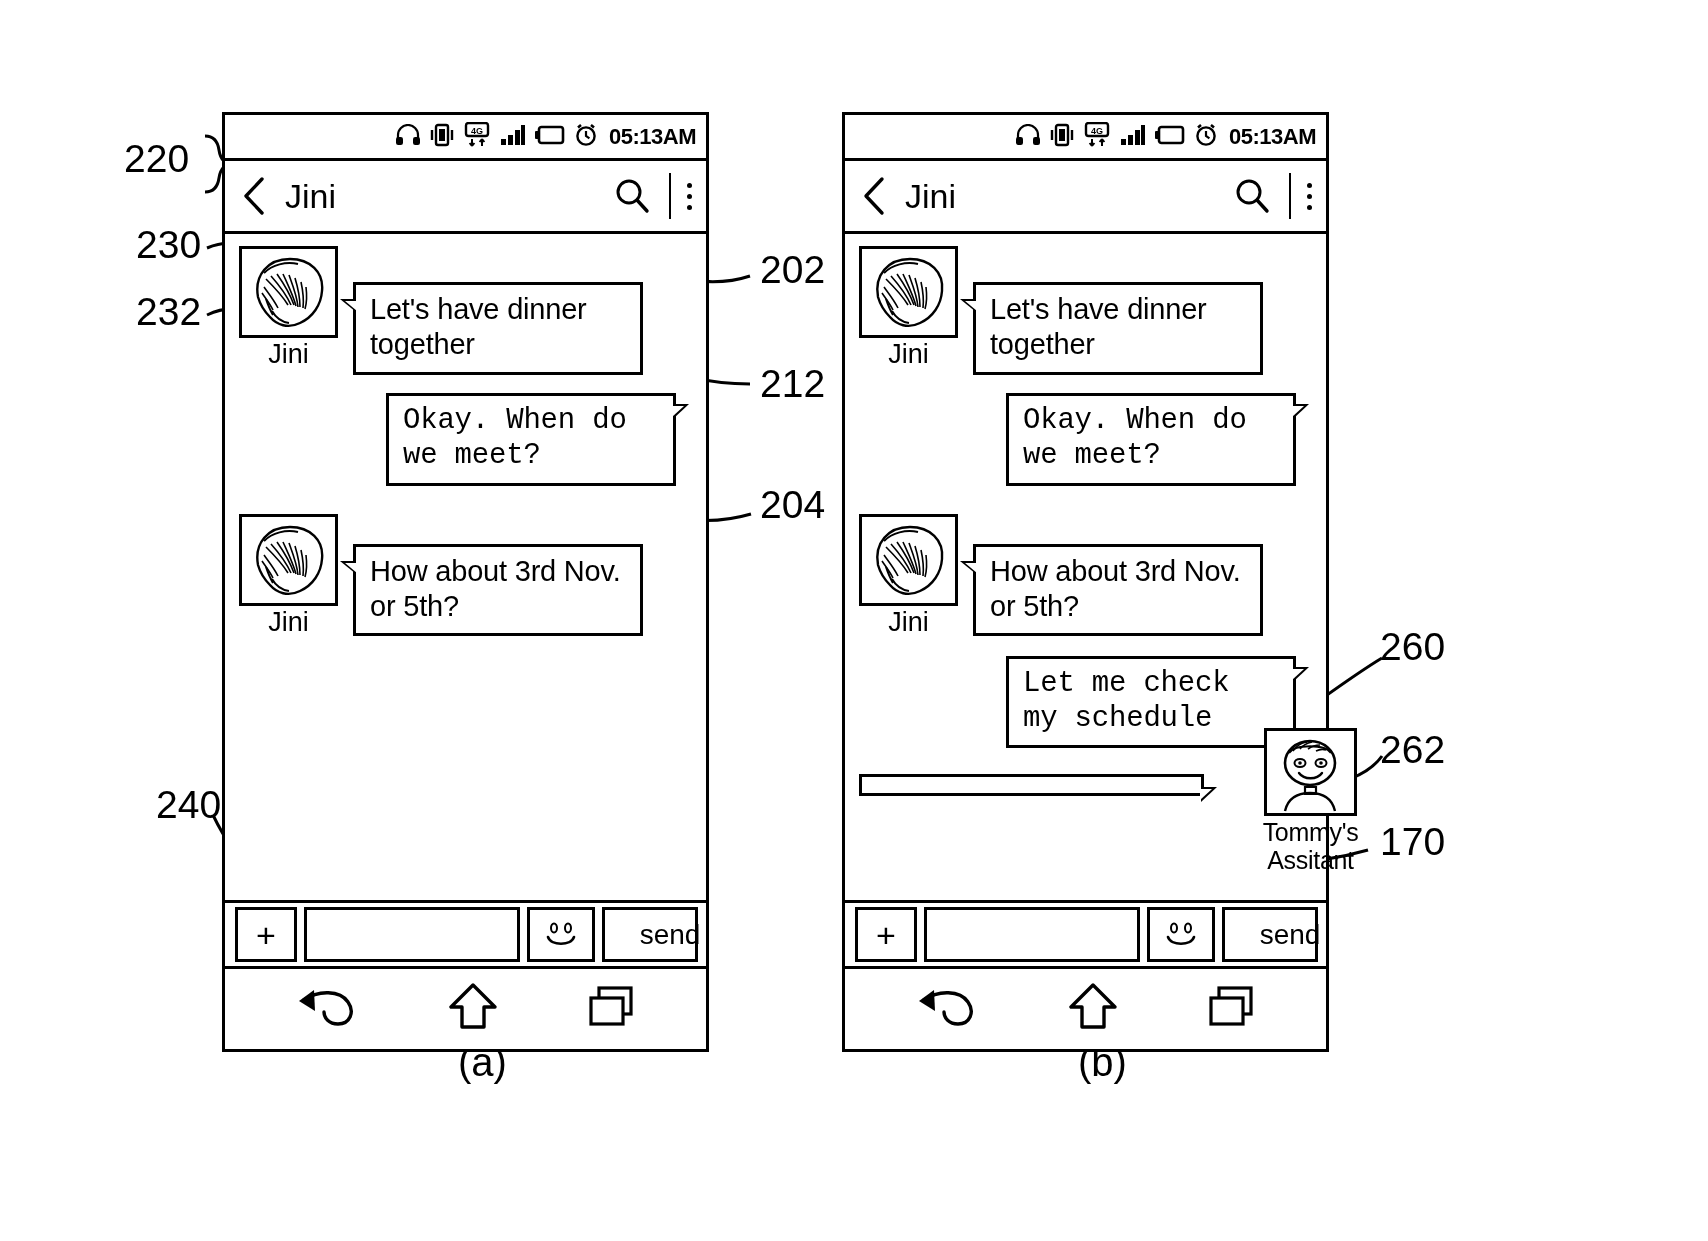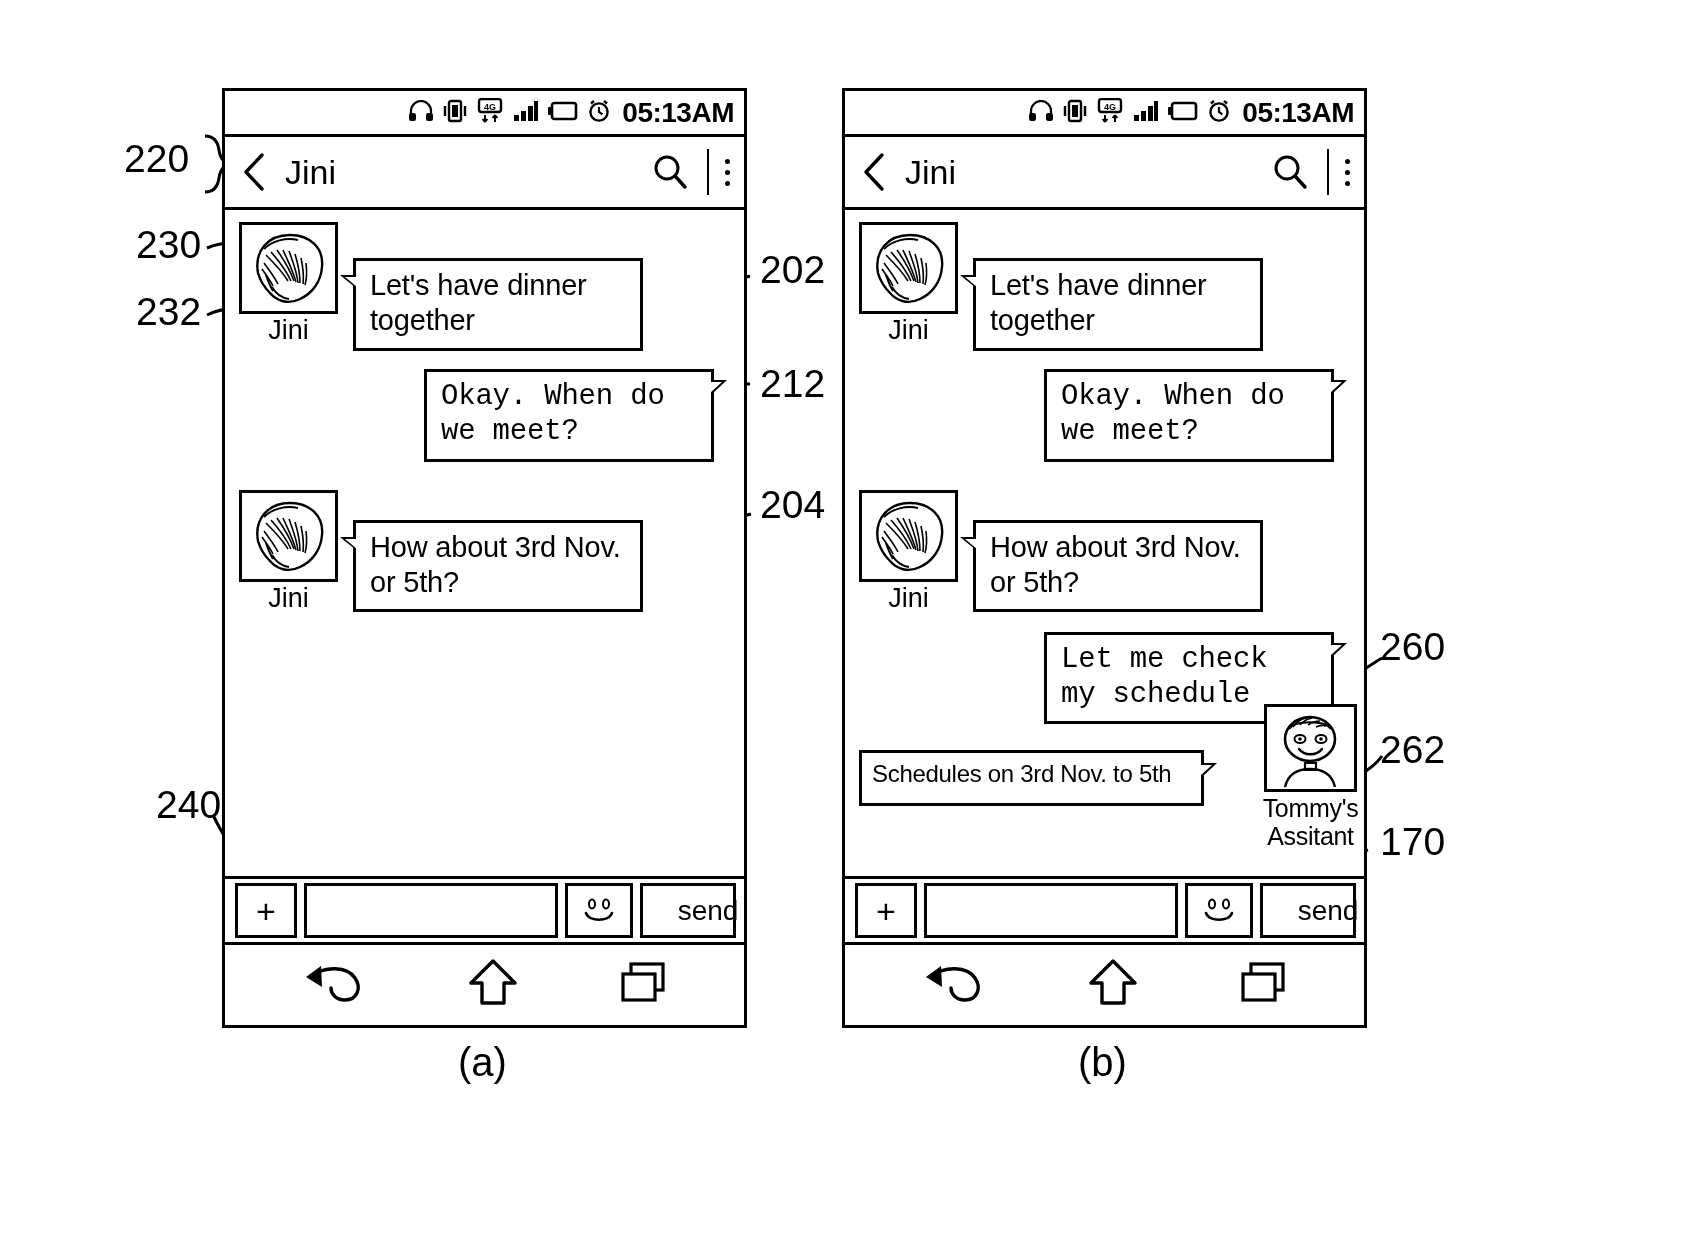--- a/index.html
+++ b/index.html
@@ -9,41 +9,42 @@
     background: #ffffff;
     font-family: "Liberation Sans", sans-serif;
     color: #000;
     position: relative;
     overflow: hidden;
   }
 
   
   .phone {
     position: absolute;
-    width: 525px;
+    width: 487px;
     height: 940px;
     border: 3px solid #000;
     background: #fff;
+    margin-top: 24px;
   }
   #phone-a { left: 222px; top: 88px; }
   #phone-b { left: 842px; top: 88px; }
 
   
   .statusbar {
     height: 46px;
     border-bottom: 3px solid #000;
     display: flex;
     align-items: center;
     justify-content: flex-end;
     padding-right: 10px;
     gap: 9px;
   }
   .sb-icon { display:inline-block; }
   .sb-time {
-    font-size: 28px;
+    font-size: 22px;
     font-weight: 700;
     letter-spacing: -0.5px;
     font-family: "Liberation Sans", sans-serif;
     margin-left: 2px;
   }
 
   
   .titlebar {
     height: 73px;
     border-bottom: 3px solid #000;
@@ -633,21 +634,20 @@
 
     <div class="gap-sm"></div>
 
     <div class="msg-row row-out">
       <div class="bubble bubble-out">Let me check my schedule</div>
     </div>
 
     <div class="sched-wrap">
 
       <div class="sched-card">
-        <div class="sched-title">Schedules on 3rd Nov. to 5th</div>
       </div>
 
       <div class="assistant">
         <div class="assistant-box">
           <svg width="87" height="82" viewBox="0 0 87 82">
             <ellipse cx="43" cy="32" rx="25" ry="22" fill="none" stroke="#000" stroke-width="2.6"></ellipse>
             <path d="M22 22c6-9 36-9 42 0" fill="none" stroke="#000" stroke-width="2.2"></path>
             <g stroke="#000" stroke-width="1.6" fill="none">
               <path d="M26 20c3-5 8-8 14-9"></path>
                 <path d="M33 18c3-4 7-6 12-7"></path>

